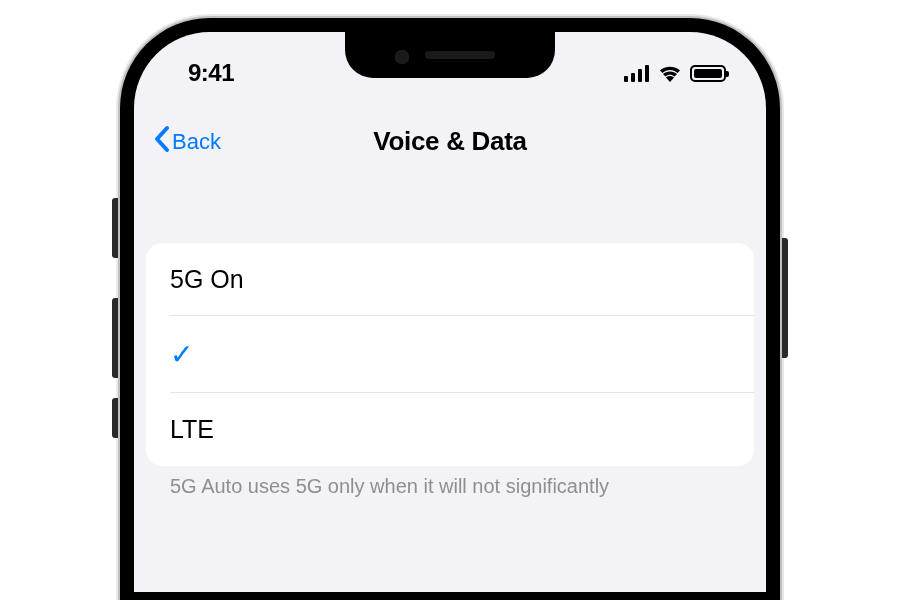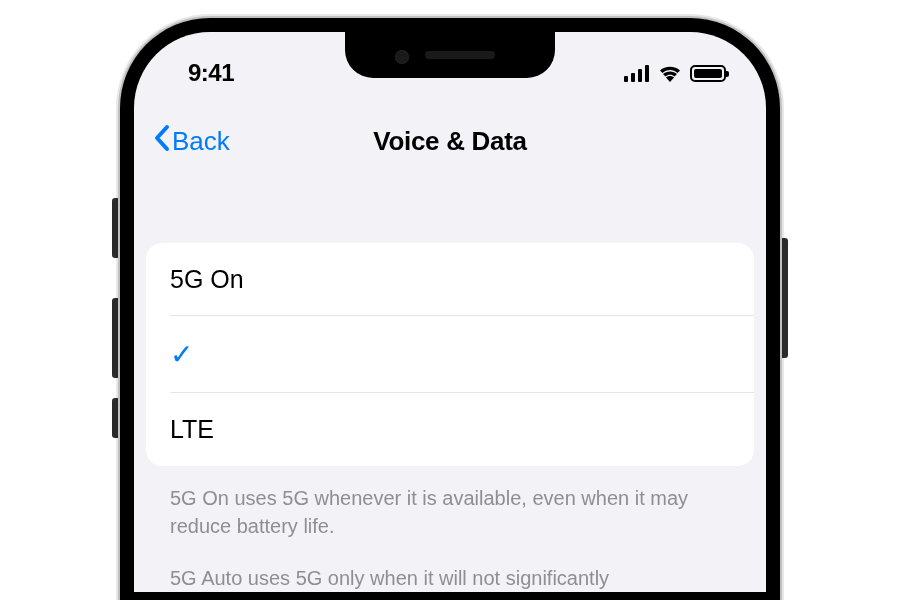--- a/index.html
+++ b/index.html
@@ -155,21 +155,21 @@
     .nav-bar {
       display: flex;
       align-items: center;
       padding: 18px 22px 20px;
       position: relative;
     }
     .back-button {
       display: flex;
       align-items: center;
       color: #007aff;
-      font-size: 26px;
+      font-size: 22px;
       cursor: pointer;
       position: absolute;
       left: 18px;
     }
     .back-chevron {
       margin-right: 2px;
     }
     .nav-title {
       font-size: 26px;
       font-weight: 600;
@@ -275,17 +275,16 @@
         <div class="option-row">
           <span>5G On</span>
         </div>
         <div class="option-row">
           <span class="checkmark">✓</span>
         </div>
         <div class="option-row">
           <span>LTE</span>
         </div>
       </div>
-      <div class="footer-text">5G On uses 5G whenever it is available, even when it may reduce battery life.</div>
       <div class="footer-text-2">5G Auto uses 5G only when it will not significantly</div>
     </div>
   </div>
 </div>
 
 </body></html>

